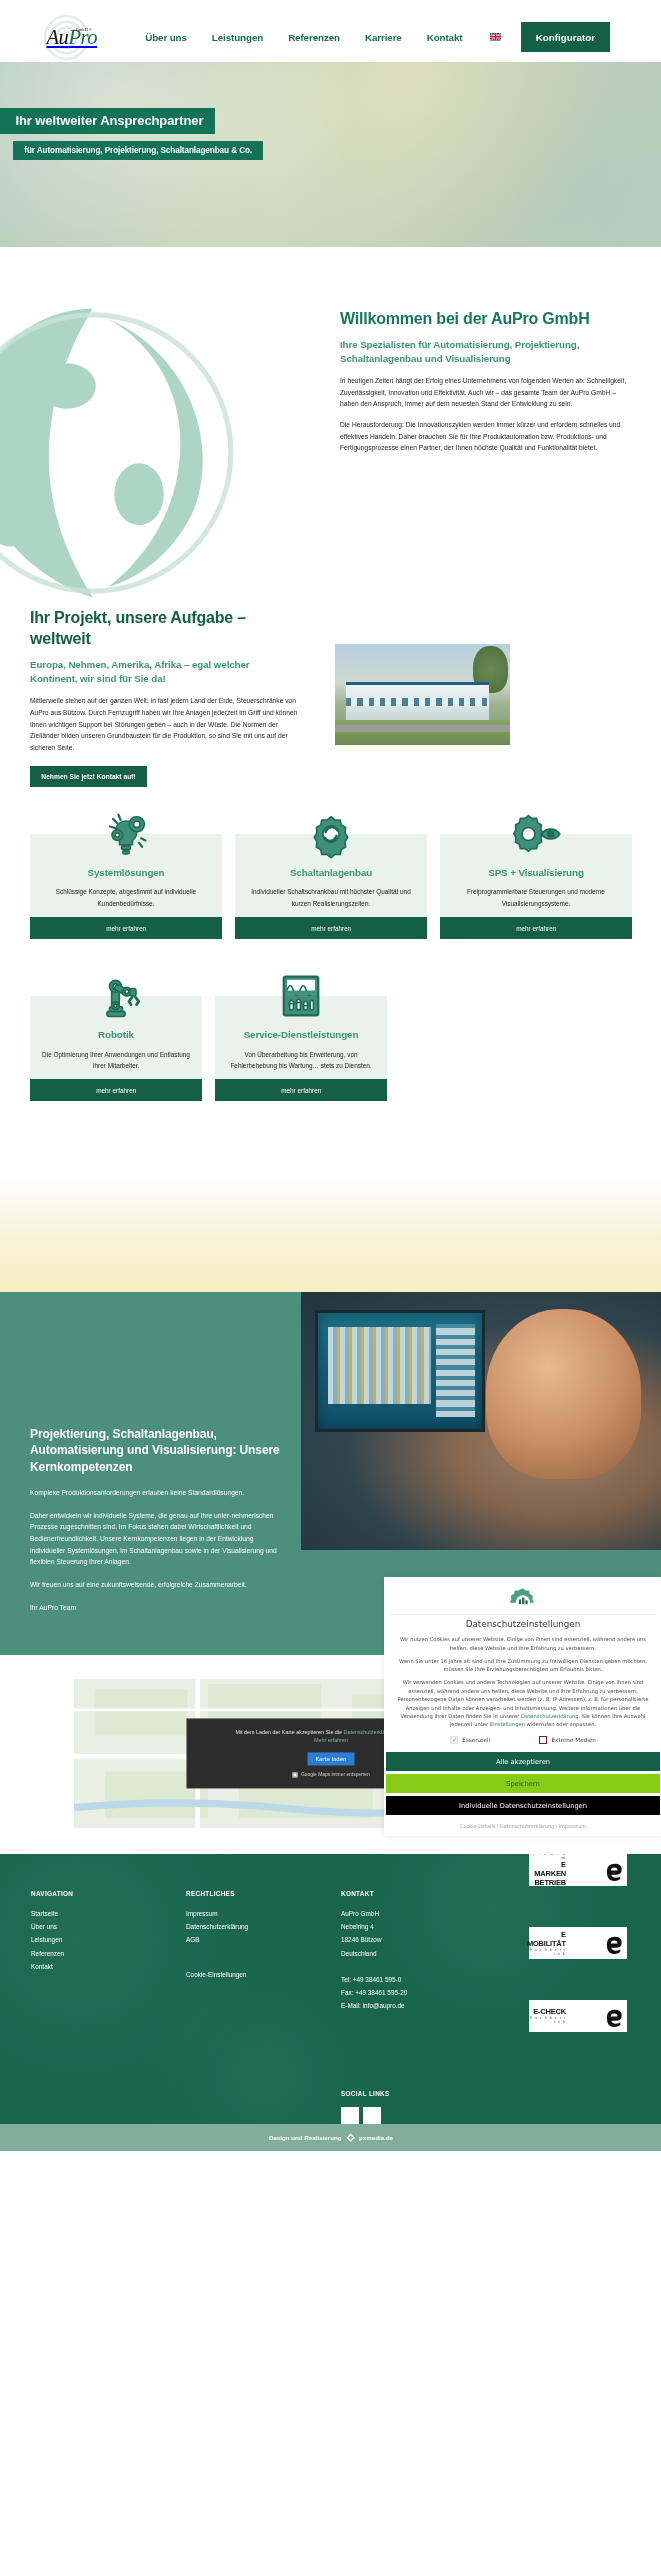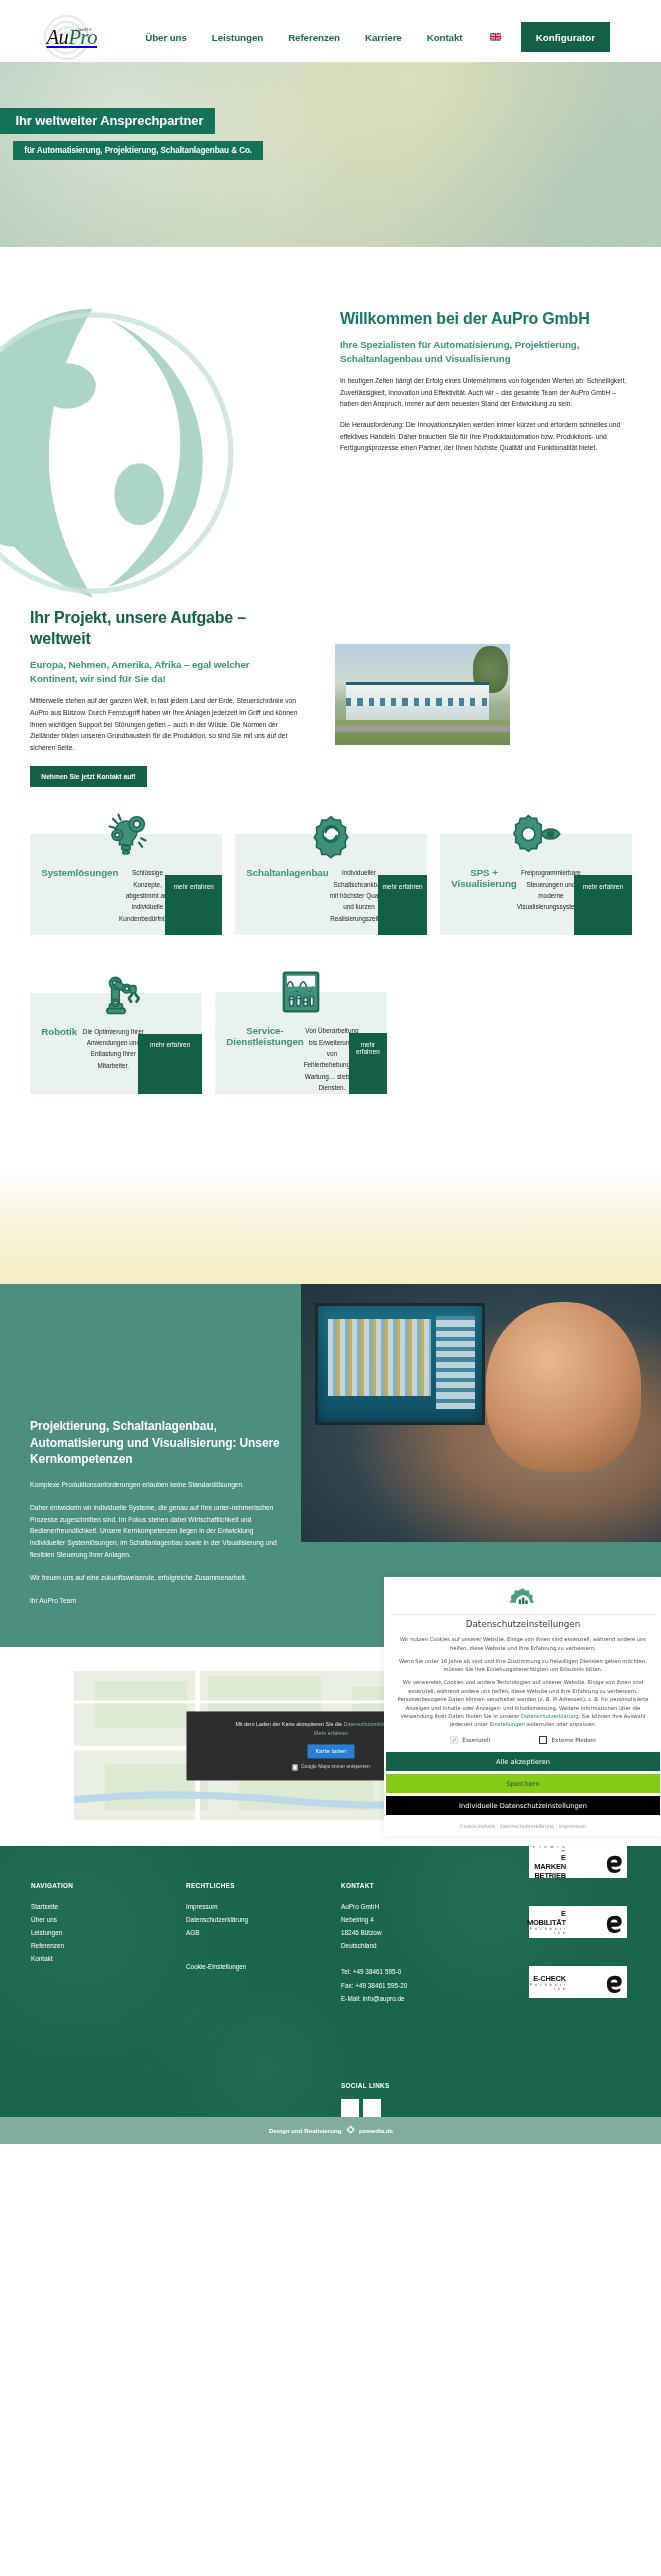--- a/index.html
+++ b/index.html
@@ -207,21 +207,21 @@
     align-items: flex-end;
     margin-bottom: 57px;
   }
   .card {
     flex: 1 1 0;
     position: relative;
     background: #e9f2ec;
     padding: 33px 11.3px 0 11.3px;
     text-align: center;
     min-height: 101px;
-    display:flex; 
+    display:flex; flex-direction: column;
   }
   .card-icon {
     position:absolute; left: 50%; top: -27px;
     transform: translateX(-50%);
     width: 54px; height: 54px;
   }
   .card h4 {
     color: #3d9578;
     font-size: 9.8px;
     font-weight: bold;
@@ -422,21 +422,21 @@
     font-size: 6.4px;
     text-decoration:none;
     line-height: 2.05;
   }
   .badges { position:absolute; right: 30px; top: 0; width: 103px; }
   .badge {
     background:#fff; color:#111;
     width: 98px; height: 32px;
     display:flex; align-items:center; justify-content:flex-end;
     padding-right: 0;
-    margin-bottom: 28px;
+    margin-bottom: 41px;
     position:relative;
     gap:32px;
   }
   .badge-label { text-align:right; padding-right: 4.1px; flex:1 1 auto; }
   .badge-t1 { font-size: 3.6px; letter-spacing: 1.5px; color:#333; }
   .badge-t2 { font-size: 7.5px; font-weight:bold; letter-spacing:-0.2px; }
   .badge-t3 { font-size: 3.3px; letter-spacing: 1.1px; color:#444; }
   .badge-e {
     width: 29px; height: 32px; background:#fff; display:flex;
     align-items:center; justify-content:center; border-left: 1px solid #fff;

